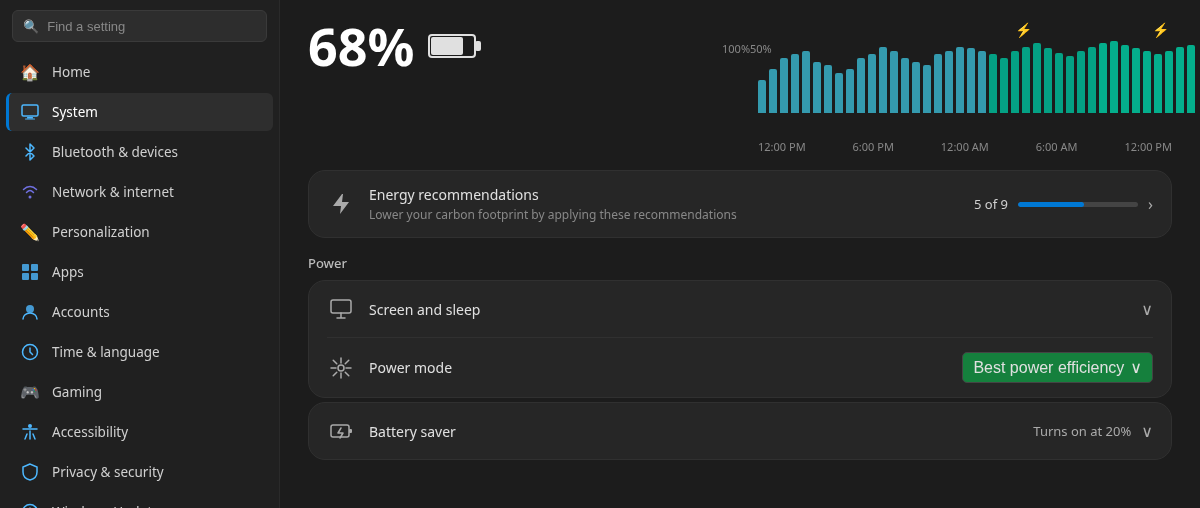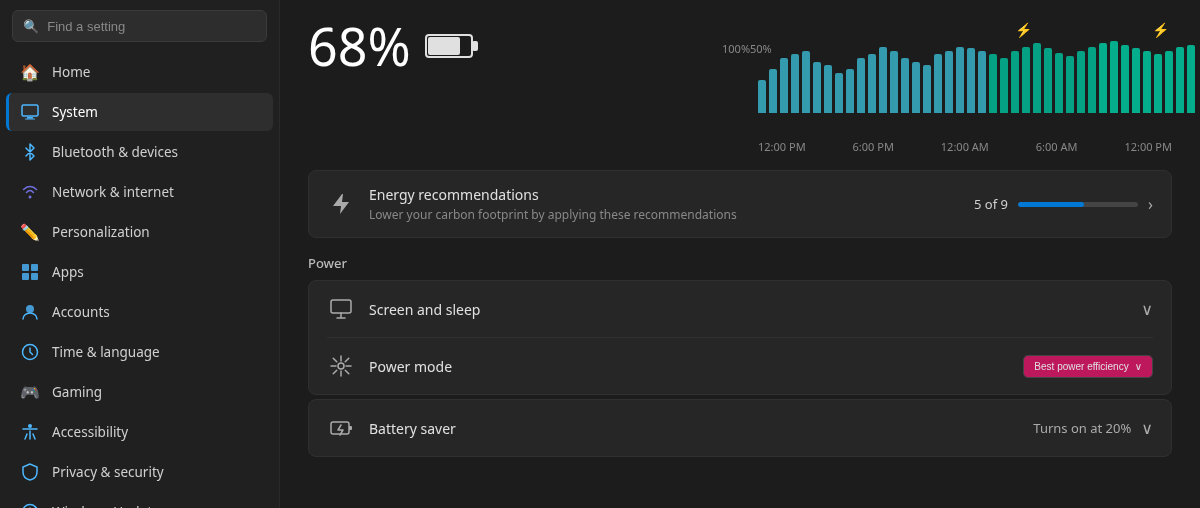--- a/index.html
+++ b/index.html
@@ -92,21 +92,21 @@
       margin-bottom: 16px;
     }
     .battery-left {}
     .battery-percent-row {
       display: flex;
       align-items: center;
       gap: 14px;
     }
     .battery-percent {
       font-size: 52px;
-      font-weight: 400;
+      font-weight: 700;
       color: #fff;
       line-height: 1;
     }
     .battery-icon-big {
       display: flex;
       align-items: center;
     }
     .battery-svg-big {
       width: 54px;
       height: 30px;
@@ -169,21 +169,21 @@
       justify-content: flex-end;
       gap: 120px;
       margin-bottom: 2px;
       padding-right: 2px;
       font-size: 14px;
     }
 
     
     .card {
       background: #262626;
-      border-radius: 8px;
+      border-radius: 17px;
       margin-bottom: 4px;
       border: 1px solid #303030;
     }
     .card-row {
       display: flex;
       align-items: center;
       padding: 14px 18px;
       gap: 14px;
       cursor: pointer;
     }
@@ -234,26 +234,26 @@
       color: #bbb;
       margin: 16px 0 8px 0;
       font-weight: 500;
     }
 
     
     .power-mode-btn {
       display: flex;
       align-items: center;
       gap: 6px;
-      background: #be185d;
+      background: #15803d;
       border: 1px solid #444;
       border-radius: 5px;
       padding: 5px 10px;
       color: #e0e0e0;
-      font-size: 10px;
+      font-size: 16px;
       cursor: pointer;
     }
 
     
     .turns-on-text {
       font-size: 13px;
       color: #aaa;
     }
 
     

